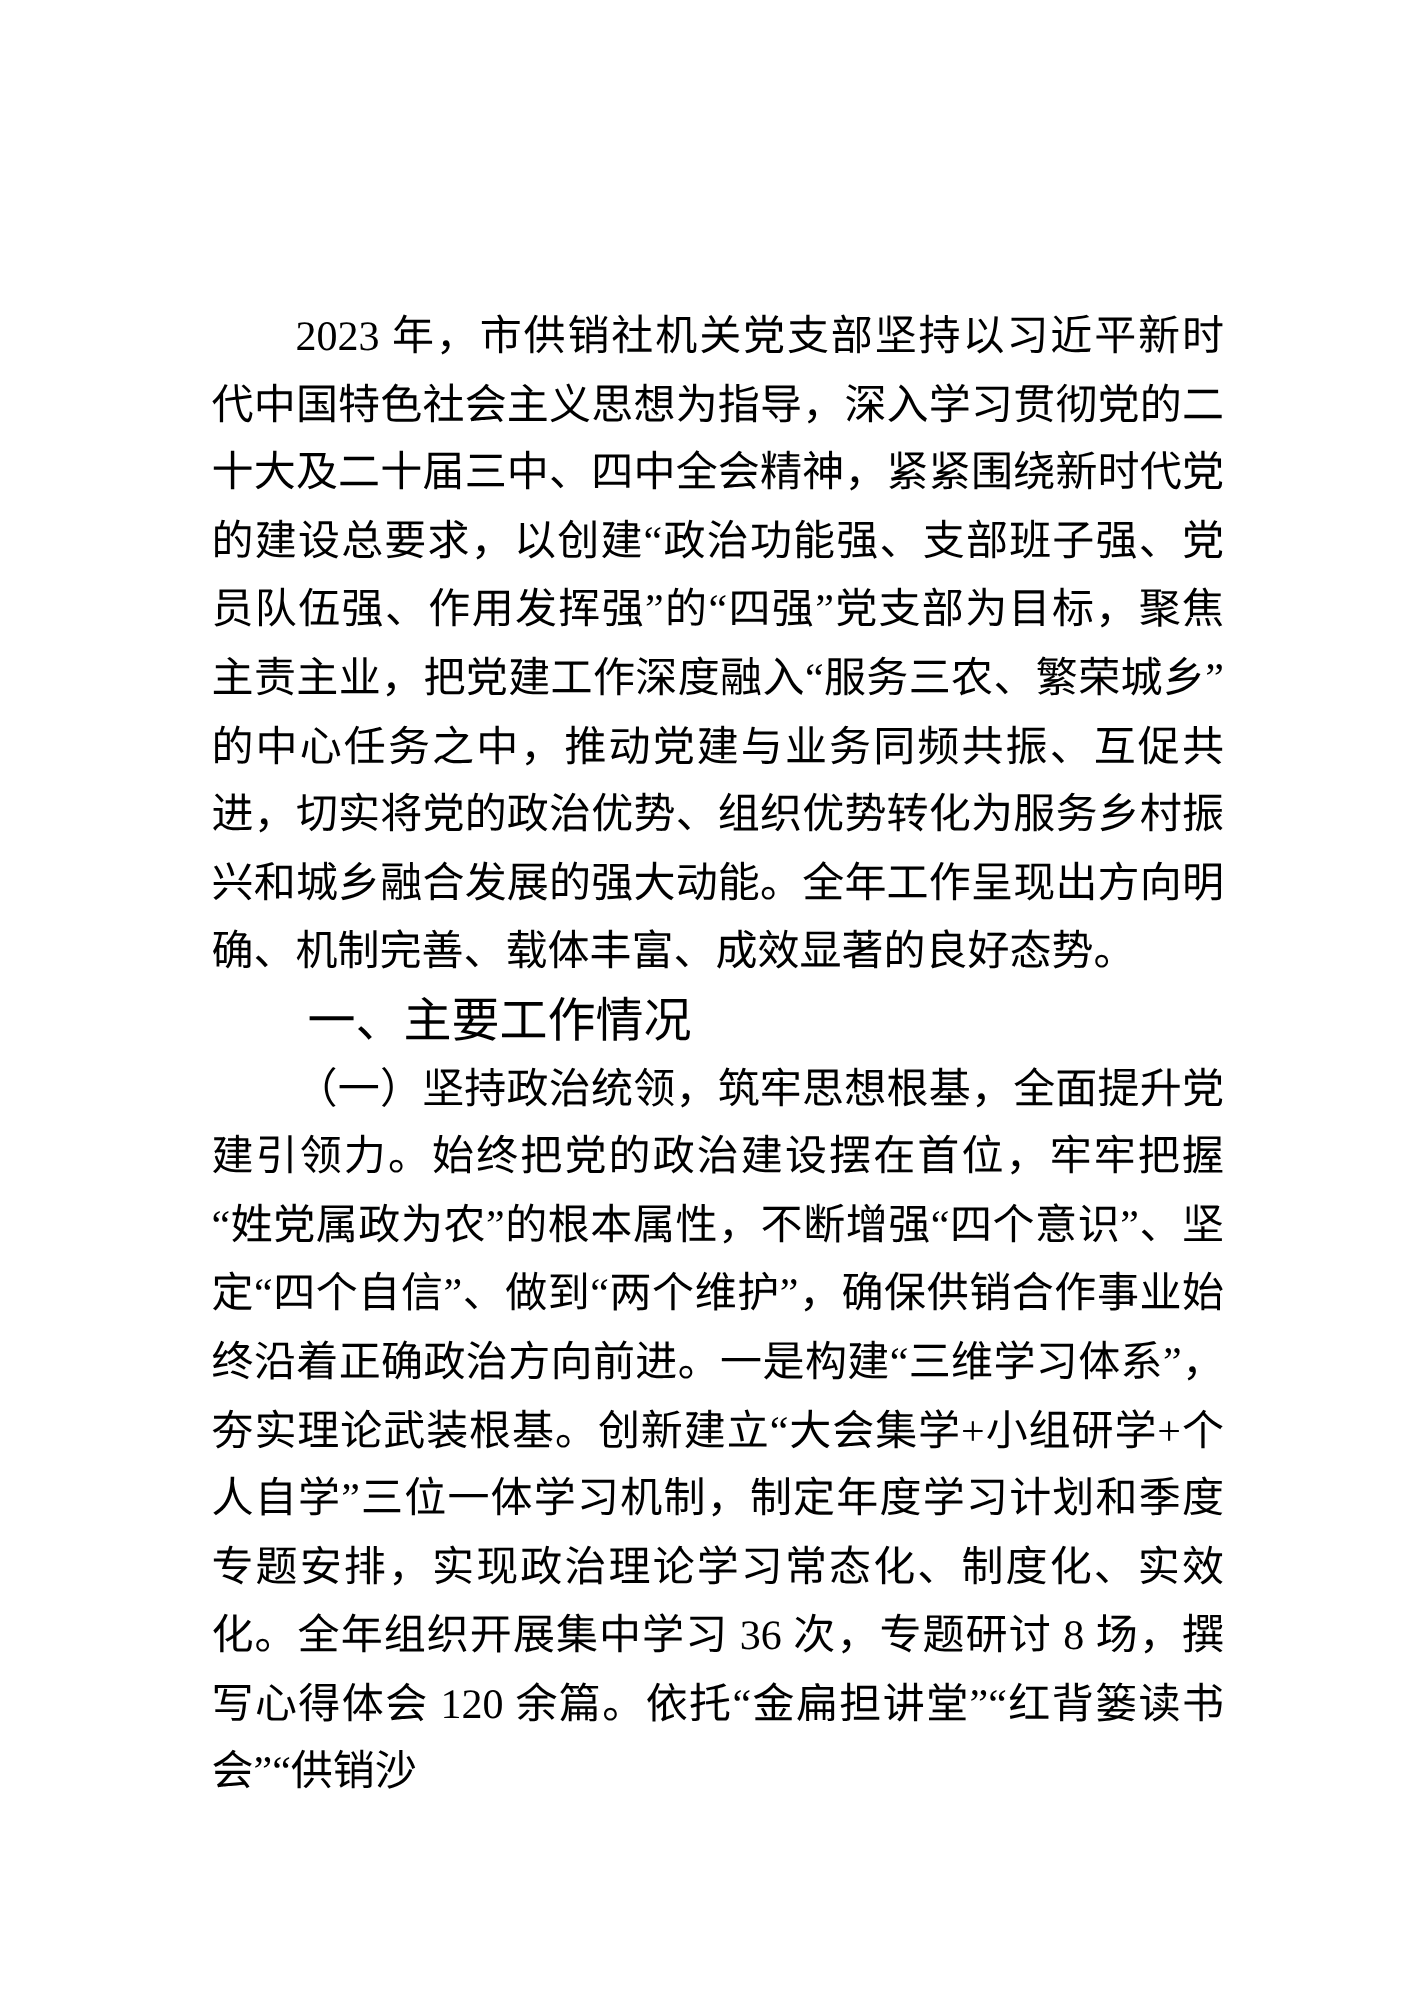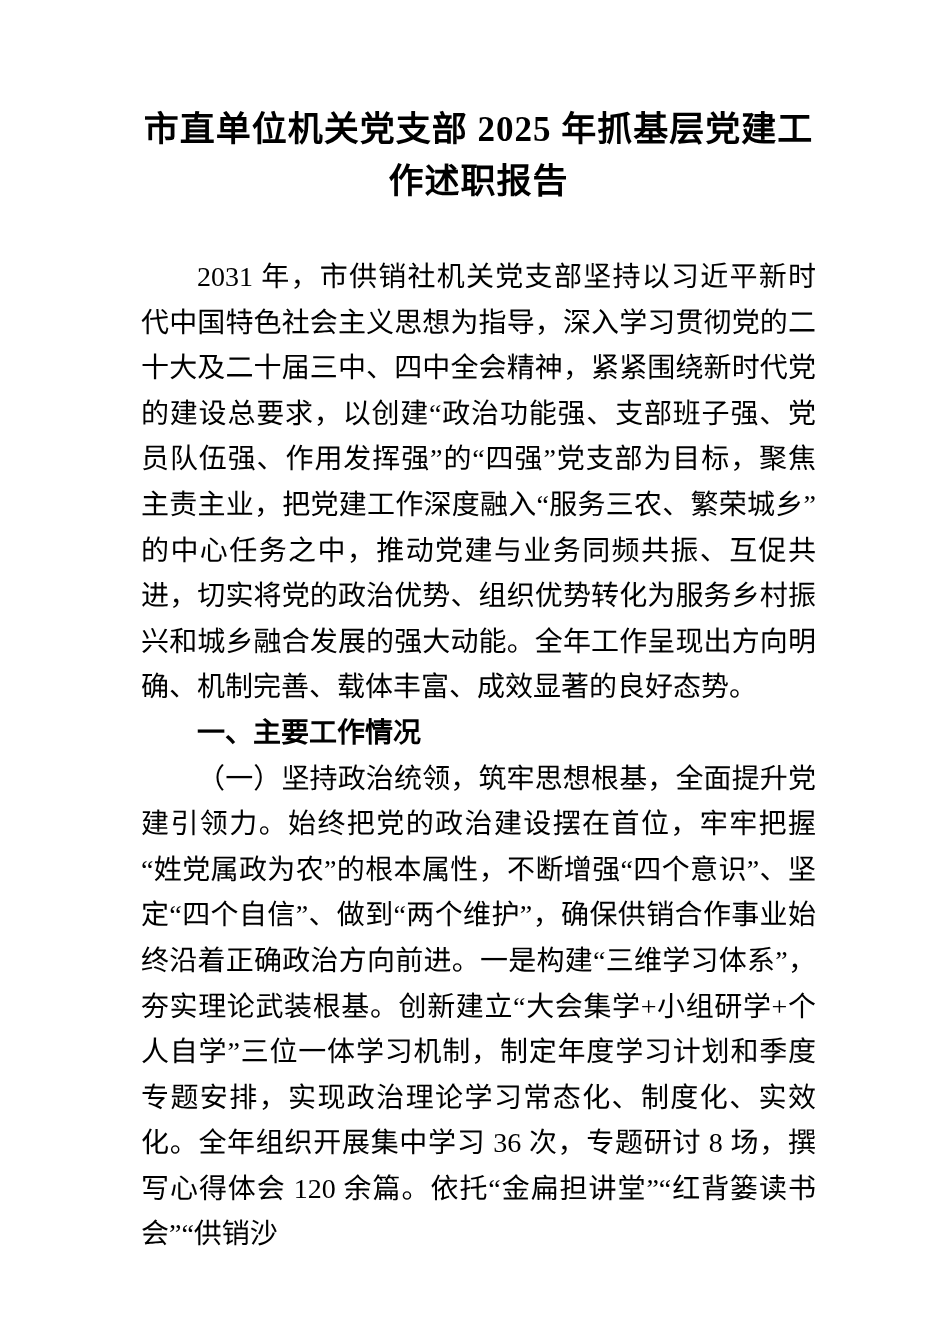--- a/index.html
+++ b/index.html
@@ -32,36 +32,36 @@
     font-size: 28px;
     line-height: 45.6px;
     text-align: justify;
     text-justify: inter-character;
     text-indent: 2em;
     margin: 0;
     word-break: break-all;
   }
   .section-heading {
     font-family: "Liberation Sans", sans-serif;
-    font-weight: 700;
-    font-size: 28px;
+    font-weight: 400;
+    font-size: 32px;
     line-height: 45.6px;
     text-indent: 2em;
     margin: 0;
   }
   .lead-bold {
     font-weight: 400;
   }
 </style>
 </head>
 <body>
 
 <div class="page">
 
-  <h1 class="doc-title"><span>市直单位机关党支部 2025 年抓基层党建工</span><br><span>作述职报告</span></h1>
+  <h1 class="doc-title"><br></h1>
 
-  <p class="para">2031 年，市供销社机关党支部坚持以习近平新时代中国特色社会主义思想为指导，深入学习贯彻党的二十大及二十届三中、四中全会精神，紧紧围绕新时代党的建设总要求，以创建“政治功能强、支部班子强、党员队伍强、作用发挥强”的“四强”党支部为目标，聚焦主责主业，把党建工作深度融入“服务三农、繁荣城乡”的中心任务之中，推动党建与业务同频共振、互促共进，切实将党的政治优势、组织优势转化为服务乡村振兴和城乡融合发展的强大动能。全年工作呈现出方向明确、机制完善、载体丰富、成效显著的良好态势。</p>
+  <p class="para">2023 年，市供销社机关党支部坚持以习近平新时代中国特色社会主义思想为指导，深入学习贯彻党的二十大及二十届三中、四中全会精神，紧紧围绕新时代党的建设总要求，以创建“政治功能强、支部班子强、党员队伍强、作用发挥强”的“四强”党支部为目标，聚焦主责主业，把党建工作深度融入“服务三农、繁荣城乡”的中心任务之中，推动党建与业务同频共振、互促共进，切实将党的政治优势、组织优势转化为服务乡村振兴和城乡融合发展的强大动能。全年工作呈现出方向明确、机制完善、载体丰富、成效显著的良好态势。</p>
 
   <h2 class="section-heading">一、主要工作情况</h2>
 
   <p class="para"><span class="lead-bold">（一）坚持政治统领，筑牢思想根基，全面提升党建引领力。</span><span>始终把党的政治建设摆在首位，牢牢把握“姓党属政为农”的根本属性，不断增强“四个意识”、坚定“四个自信”、做到“两个维护”，确保供销合作事业始终沿着正确政治方向前进。一是构建“三维学习体系”，夯实理论武装根基。创新建立“大会集学+小组研学+个人自学”三位一体学习机制，制定年度学习计划和季度专题安排，实现政治理论学习常态化、制度化、实效化。全年组织开展集中学习 36 次，专题研讨 8 场，撰写心得体会 120 余篇。依托“金扁担讲堂”“红背篓读书会”“供销沙</span></p>
 
 </div>
 
 </body></html>

